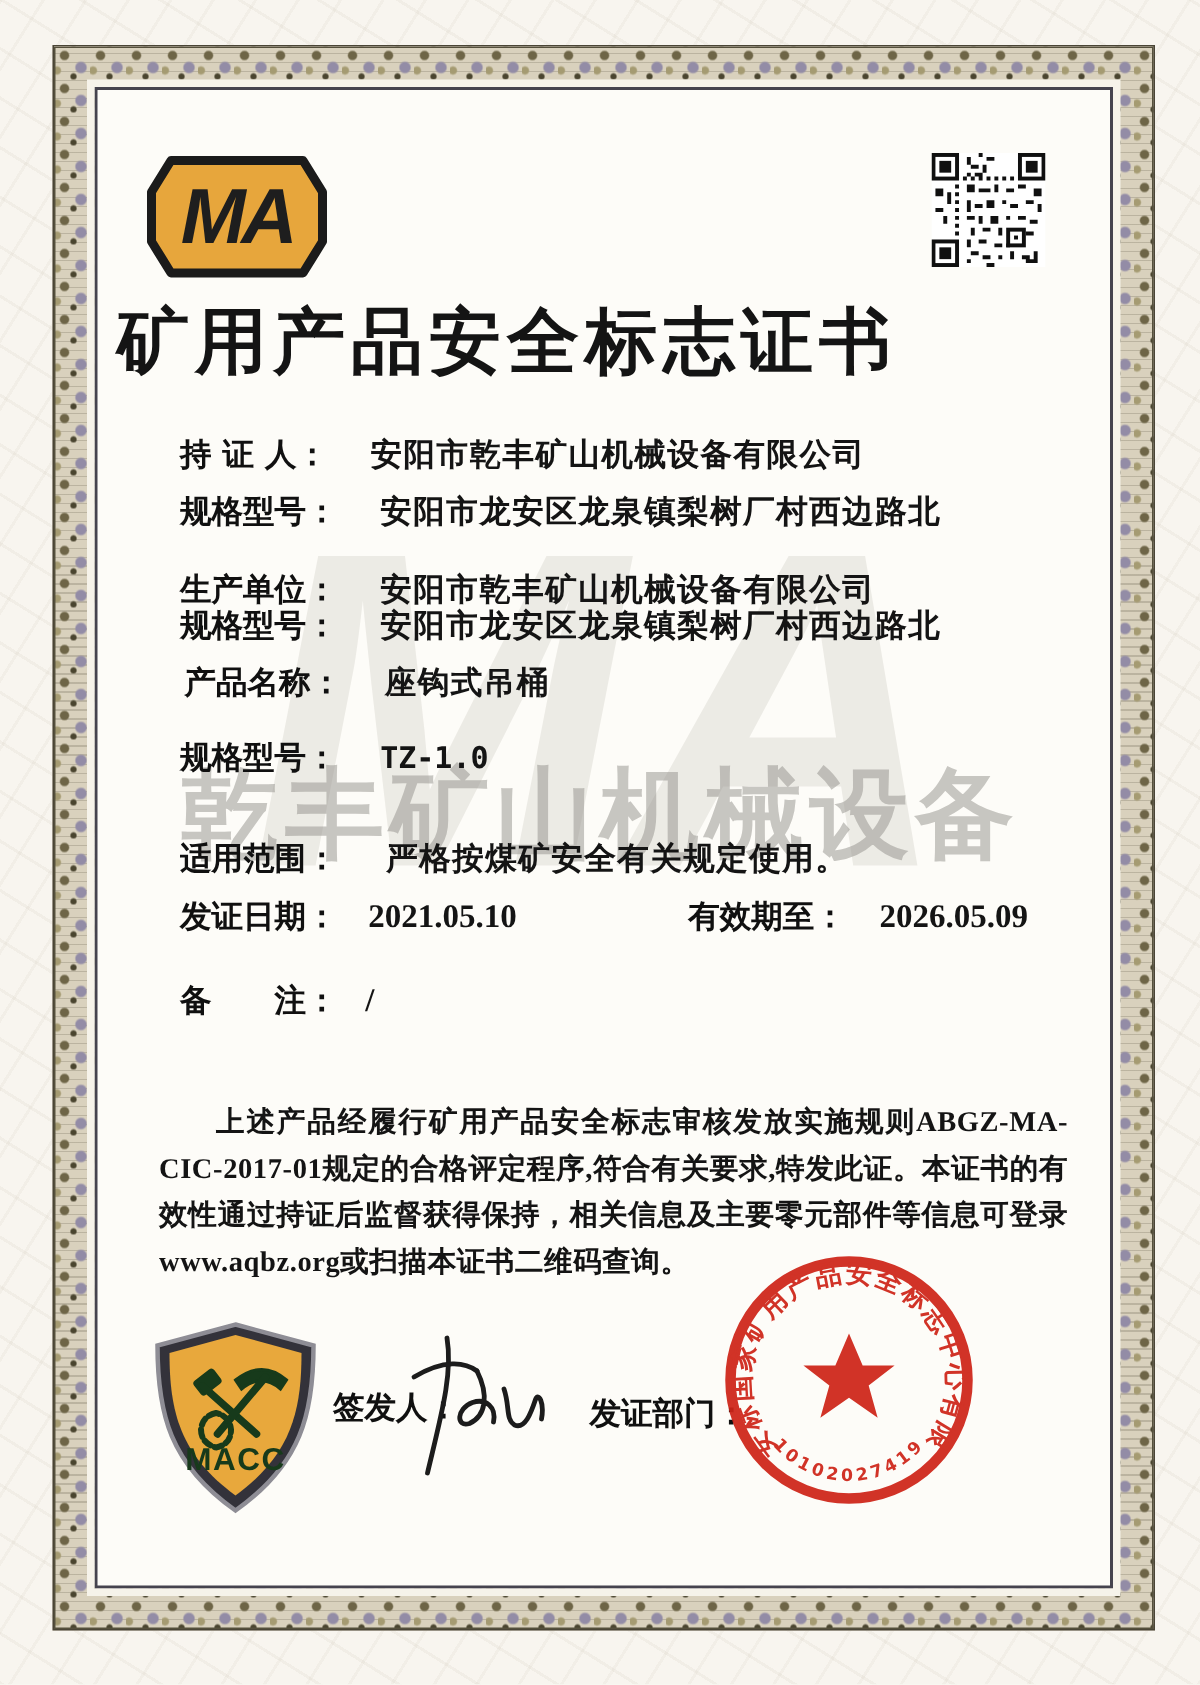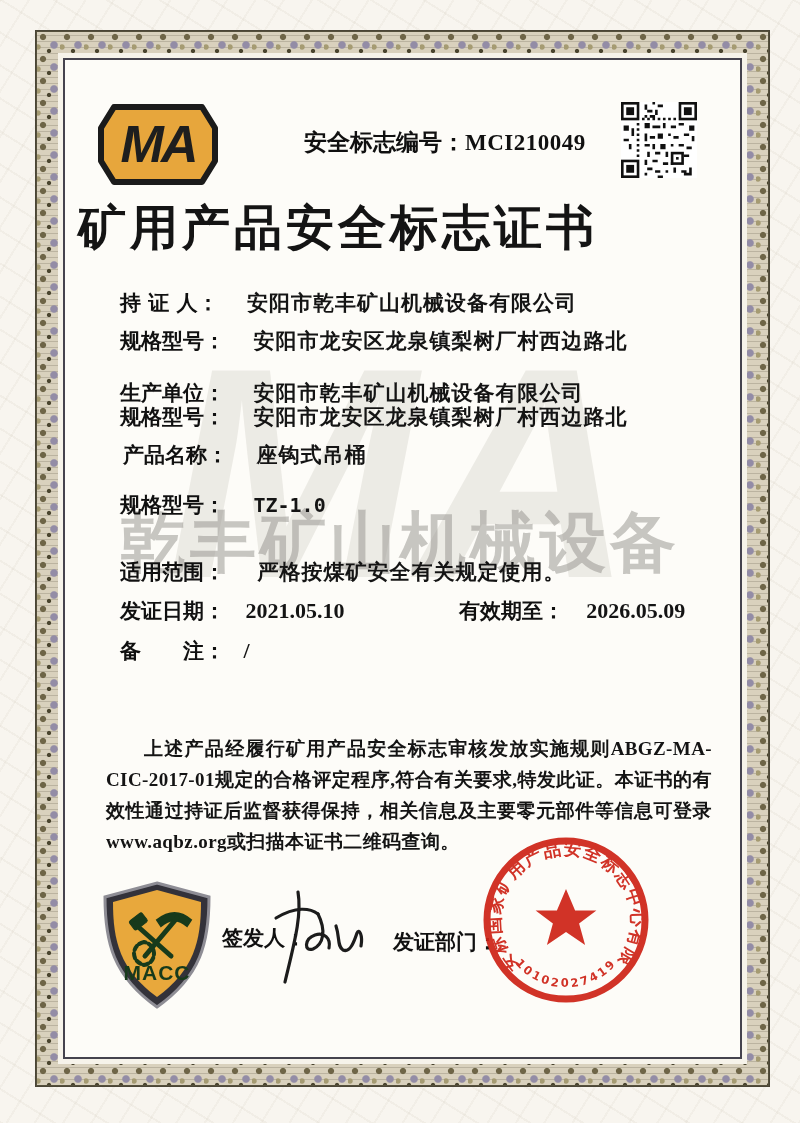--- a/index.html
+++ b/index.html
@@ -87,23 +87,20 @@
   <div class="abs wm-ma">MA</div>
   <div class="abs wm-text">乾丰矿山机械设备</div>
 
   <div class="content">
 
     <svg class="abs" style="left:97px;top:103px;" width="122" height="83" viewBox="0 0 122 83">
       <polygon points="17,4 105,4 118,25 118,58 105,79 17,79 4,58 4,25" fill="#E7A63C" stroke="#1b1b1b" stroke-width="6" stroke-linejoin="round"></polygon>
       <text x="61" y="59" text-anchor="middle" font-family="Liberation Sans, sans-serif" font-style="italic" font-weight="bold" font-size="52" letter-spacing="-3" fill="#1e1e1e">MA</text>
     </svg>
 
-    <div class="abs certline">
-      <span class="lab">安全标志编号：</span><span class="val">MCI210049</span>
-    </div>
 
     <svg class="abs" style="left:621px;top:102px;" width="76" height="76" viewBox="0 0 29 29">
       <rect x="0" y="0" width="29" height="29" fill="#ffffff"></rect>
       <g fill="#101010">
         <rect x="0" y="0" width="7" height="7"></rect>
           <rect x="1" y="1" width="5" height="5" fill="#fff"></rect>
           <rect x="2" y="2" width="3" height="3"></rect>
         <rect x="22" y="0" width="7" height="7"></rect>
           <rect x="23" y="1" width="5" height="5" fill="#fff"></rect>
           <rect x="24" y="2" width="3" height="3"></rect>
@@ -157,21 +154,21 @@
       <span class="v-cn" style="margin-left:28px;">严格按煤矿安全有关规定使用。</span>
     </div>
 
     <div class="abs" style="left:120px;top:597px;text-align:right;">
       <span class="f-label">发证日期：</span>
       <span class="v-date" style="margin-left:16px;">2021.05.10</span>
       <span class="f-label" style="margin-left:110px;">有效期至：</span>
       <span class="v-date" style="margin-left:18px;">2026.05.09</span>
     </div>
 
-    <div class="abs" style="left:120px;top:637px;">
+    <div class="abs" style="left:120px;top:653px;">
       <span class="f-label">备　　注：</span>
       <span class="v-date" style="margin-left:14px;">/</span>
     </div>
 
     <div class="abs statement">上述产品经履行矿用产品安全标志审核发放实施规则ABGZ-MA-CIC-2017-01规定的合格评定程序,符合有关要求,特发此证。本证书的有效性通过持证后监督获得保持，相关信息及主要零元部件等信息可登录www.aqbz.org或扫描本证书二维码查询。</div>
 
     <svg class="abs" style="left:97px;top:880px;" width="120" height="132" viewBox="0 0 120 132">
       <path d="M60 3 L112 17 C112 62 104 96 60 127 C16 96 8 62 8 17 Z" fill="#33323a" stroke="#8e8d95" stroke-width="3"></path>
       <path d="M60 10 L104 22 C104 61 97 90 60 117 C23 90 16 61 16 22 Z" fill="#E8A83C"></path>
       <g stroke="#173A1B" fill="#173A1B" stroke-linecap="round">

